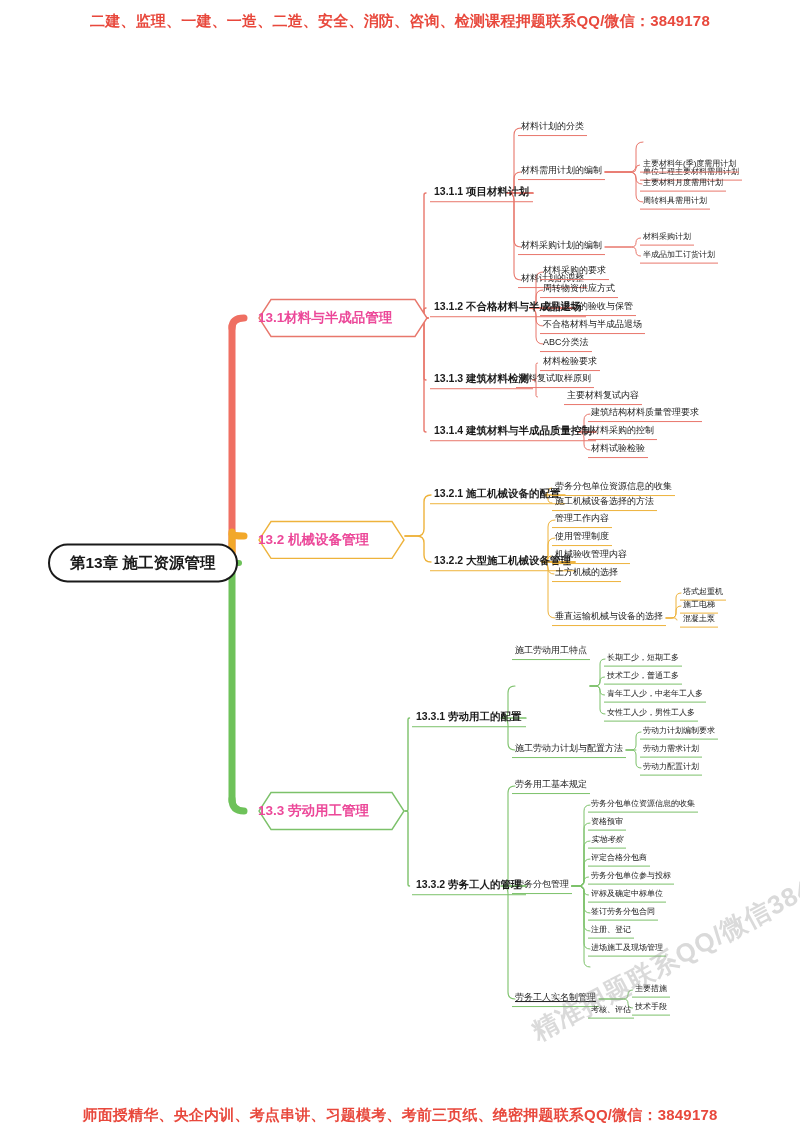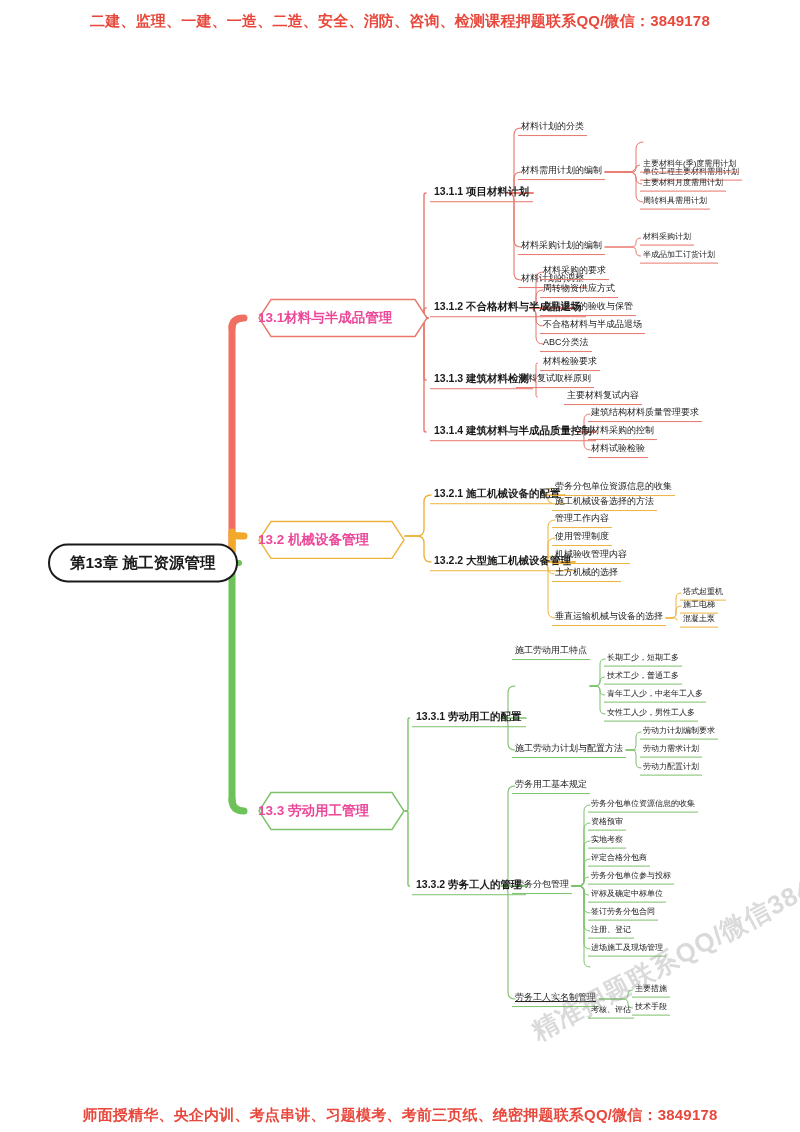--- a/index.html
+++ b/index.html
@@ -220,21 +220,21 @@
       <div class="node node-l4 ul-green" style="left: 604px; top: 695px;">青年工人少，中老年工人多</div>
       <div class="node node-l4 ul-green" style="left: 604px; top: 714px;">女性工人少，男性工人多</div>
       <div class="node node-l4 ul-green" style="left: 640px; top: 732px;">劳动力计划编制要求</div>
       <div class="node node-l4 ul-green" style="left: 640px; top: 750px;">劳动力需求计划</div>
       <div class="node node-l4 ul-green" style="left: 640px; top: 768px;">劳动力配置计划</div>
       <div class="node node-l3 ul-green" style="left: 512px; top: 786px;">劳务用工基本规定</div>
       <div class="node node-l3 ul-green" style="left: 512px; top: 886px;">劳务分包管理</div>
       <div class="node node-l3 ul-green" style="left: 512px; top: 999px; text-decoration: underline;">劳务工人实名制管理</div>
       <div class="node node-l4 ul-green" style="left: 588px; top: 805px;">劳务分包单位资源信息的收集</div>
       <div class="node node-l4 ul-green" style="left: 588px; top: 823px;">资格预审</div>
-      <div class="node node-l4 ul-green" style="left: 588px; top: 841px;">实地考察</div>
+      <div class="node node-l4 ul-green" style="left: 588px; top: 841px; font-style: italic;">实地考察</div>
       <div class="node node-l4 ul-green" style="left: 588px; top: 859px;">评定合格分包商</div>
       <div class="node node-l4 ul-green" style="left: 588px; top: 877px;">劳务分包单位参与投标</div>
       <div class="node node-l4 ul-green" style="left: 588px; top: 895px;">评标及确定中标单位</div>
       <div class="node node-l4 ul-green" style="left: 588px; top: 913px;">签订劳务分包合同</div>
       <div class="node node-l4 ul-green" style="left: 588px; top: 931px;">注册、登记</div>
       <div class="node node-l4 ul-green" style="left: 588px; top: 949px;">进场施工及现场管理</div>
       <div class="node node-l4 ul-green" style="left: 588px; top: 967px; margin-top: 44px;">考核、评估</div>
       <div class="node node-l4 ul-green" style="left: 632px; top: 990px;">主要措施</div>
       <div class="node node-l4 ul-green" style="left: 632px; top: 1008px;">技术手段</div>
     </div>

